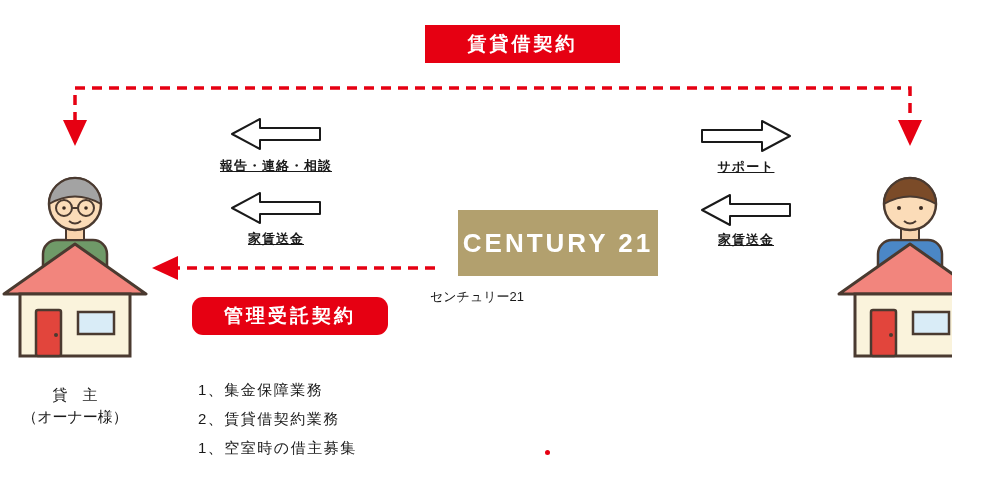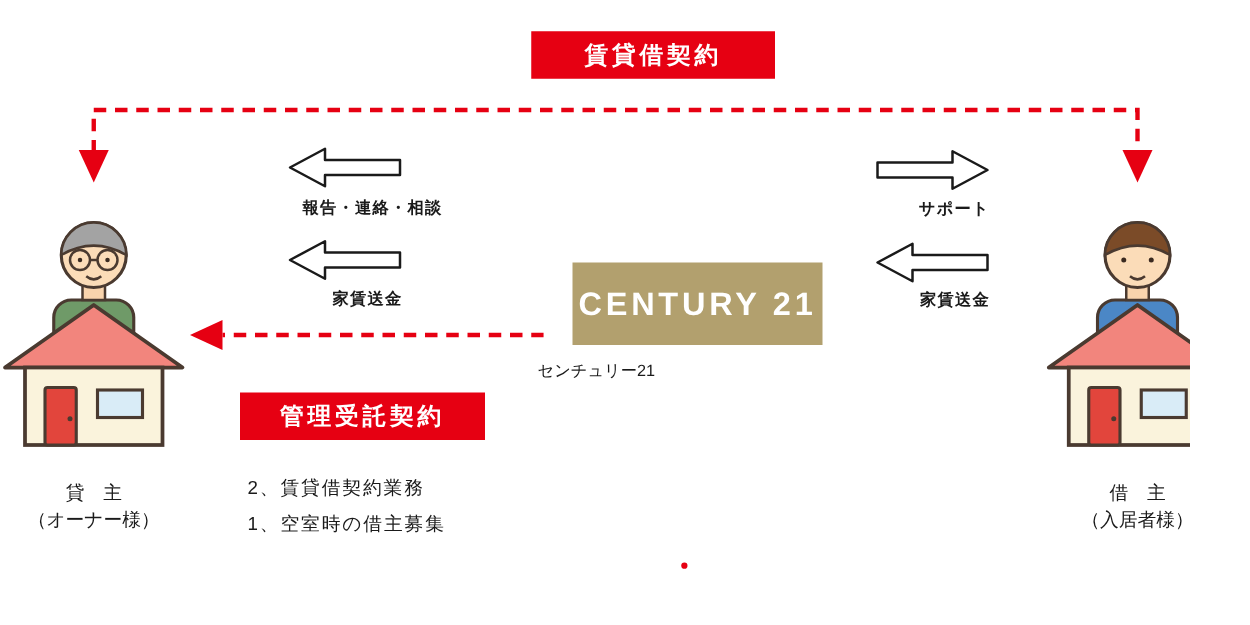--- a/index.html
+++ b/index.html
@@ -4,21 +4,21 @@
 <style>
   :root { --red:#e60012; --gold:#b2a06e; --ink:#1a1a1a; --line:#4a3a30; }
   * { margin:0; padding:0; box-sizing:border-box; }
   body { font-family:"Liberation Sans","DejaVu Sans",sans-serif; background:#fff; }
   .canvas { position:relative; width:952px; height:500px; background:#fff; overflow:hidden; }
   .abs { position:absolute; }
   .red-box { background:var(--red); color:#fff; font-weight:bold; font-size:19px;
              letter-spacing:3px; display:flex; align-items:center; justify-content:center; }
   .century-box { background:var(--gold); color:#fff; font-weight:bold; font-size:26px;
              letter-spacing:3px; display:flex; align-items:center; justify-content:center; }
-  .flow-label { font-size:13px; font-weight:bold; color:var(--ink); text-align:right; letter-spacing:1px; }
+  .flow-label { font-size:13px; font-weight:bold; color:var(--ink); text-align:center; letter-spacing:1px;text-decoration:underline; }
   .company-name { font-size:13px; color:var(--ink); line-height:1.4; }
   .services { font-size:15px; color:var(--ink); letter-spacing:1.5px; }
   .services div { margin-bottom:10px; }
   .house-label { font-size:15px; color:var(--ink); text-align:center; line-height:1.45; }
   .block-arrow { fill:#ffffff; stroke:var(--ink); stroke-width:2; stroke-linejoin:round; }
   .red-dot { width:5px; height:5px; border-radius:50%; background:var(--red); }
 </style>
 </head>
 <body>
 
@@ -59,25 +59,26 @@
   </div>
   <div class="company-name abs" style="left:430px; top:288px; width:200px;">
     <div>センチュリー21</div>
   </div>
 
   <svg class="abs" style="left:150px; top:250px;" width="285" height="36" viewBox="0 0 285 36">
     <line x1="285" y1="18" x2="28" y2="18" style="stroke:var(--red)" stroke-width="3.5" stroke-dasharray="10 7"></line>
     <polygon points="28,6 28,30 2,18" style="fill:var(--red)"></polygon>
   </svg>
 
-  <div class="red-box abs" style="left:192px; top:314px; width:196px; height:38px;">
+  <div class="red-box abs" style="left:192px; top:297px; width:196px; height:38px;border-radius:11px;">
     <span>管理受託契約</span>
   </div>
 
   <div class="services abs" style="left:198px; top:381px;">
+    <div>1、集金保障業務</div>
     <div>2、賃貸借契約業務</div>
     <div>1、空室時の借主募集</div>
   </div>
 
   <svg class="abs" style="left:0px; top:154px;" width="150" height="220" viewBox="0 0 150 220">
     <g>
       <rect x="43" y="86" width="64" height="74" rx="14" fill="#6f9a68" stroke="#4a3a30" stroke-width="2.5"></rect>
       <rect x="66" y="72" width="18" height="14" fill="#f9d4ad" stroke="#4a3a30" stroke-width="2"></rect>
       <circle cx="75" cy="50" r="26" fill="#fbdcb8" stroke="#4a3a30" stroke-width="2.5"></circle>
       <path d="M49 50 A26 26 0 0 1 101 50 Q75 35 49 50 Z" fill="#a3a3a3" stroke="#4a3a30" stroke-width="2"></path>
@@ -112,20 +113,16 @@
       <path d="M69 67 Q75 72 81 67" fill="none" stroke="#4a3a30" stroke-width="2"></path>
     </g>
     <g>
       <polygon points="4,140 75,90 146,140" fill="#f2857d" stroke="#4a3a30" stroke-width="3" stroke-linejoin="round"></polygon>
       <rect x="20" y="140" width="110" height="62" fill="#faf3dc" stroke="#4a3a30" stroke-width="3"></rect>
       <rect x="36" y="156" width="25" height="46" rx="2" fill="#e2453c" stroke="#4a3a30" stroke-width="2.5"></rect>
       <circle cx="56" cy="181" r="2" fill="#4a3a30"></circle>
       <rect x="78" y="158" width="36" height="22" fill="#d9ecf7" stroke="#4a3a30" stroke-width="2.5"></rect>
     </g>
   </svg>
-  <div class="house-label abs" style="left:835px; top:384px; width:150px;">
-    <div>借　主</div>
-    <div>（入居者様）</div>
-  </div>
 
   <div class="red-dot abs" style="left:545px; top:450px;"></div>
 
 </div>
 
 </body></html>

